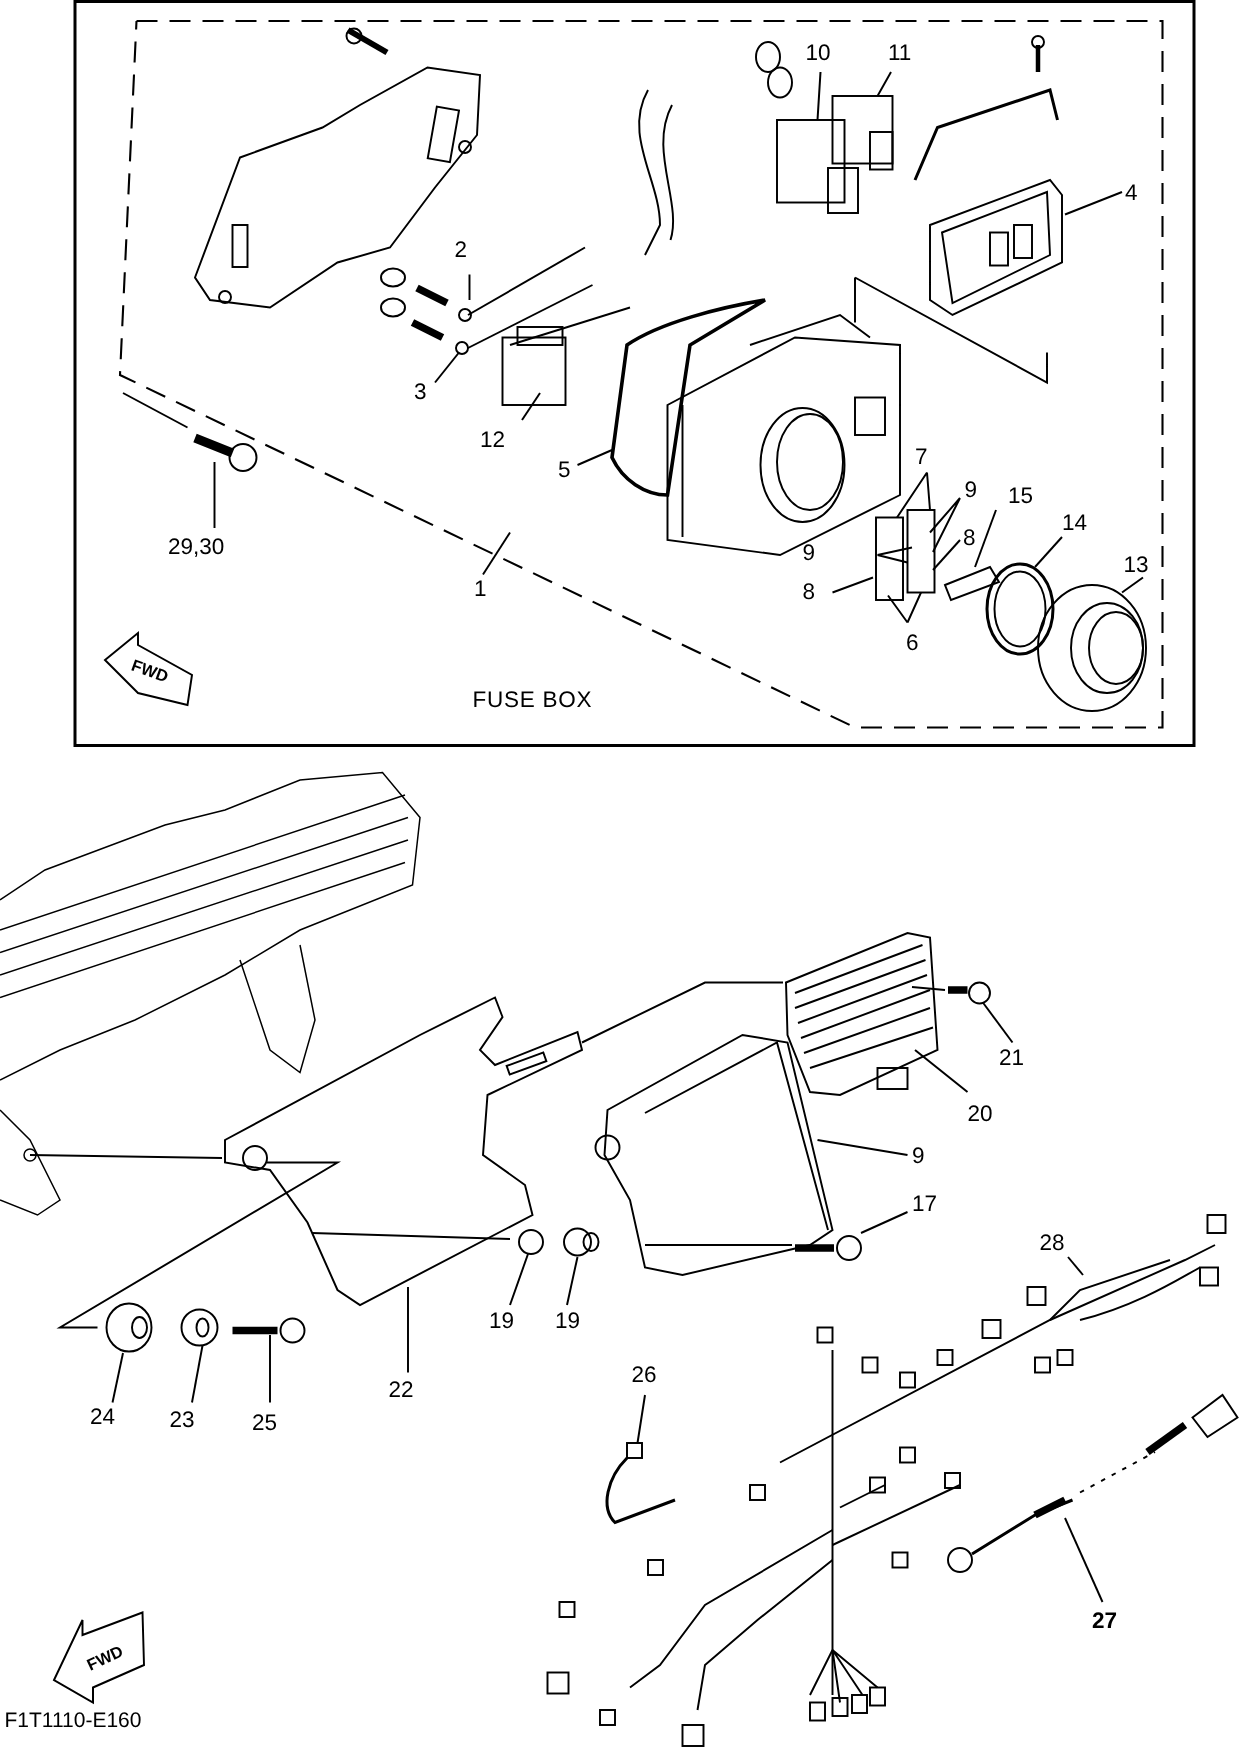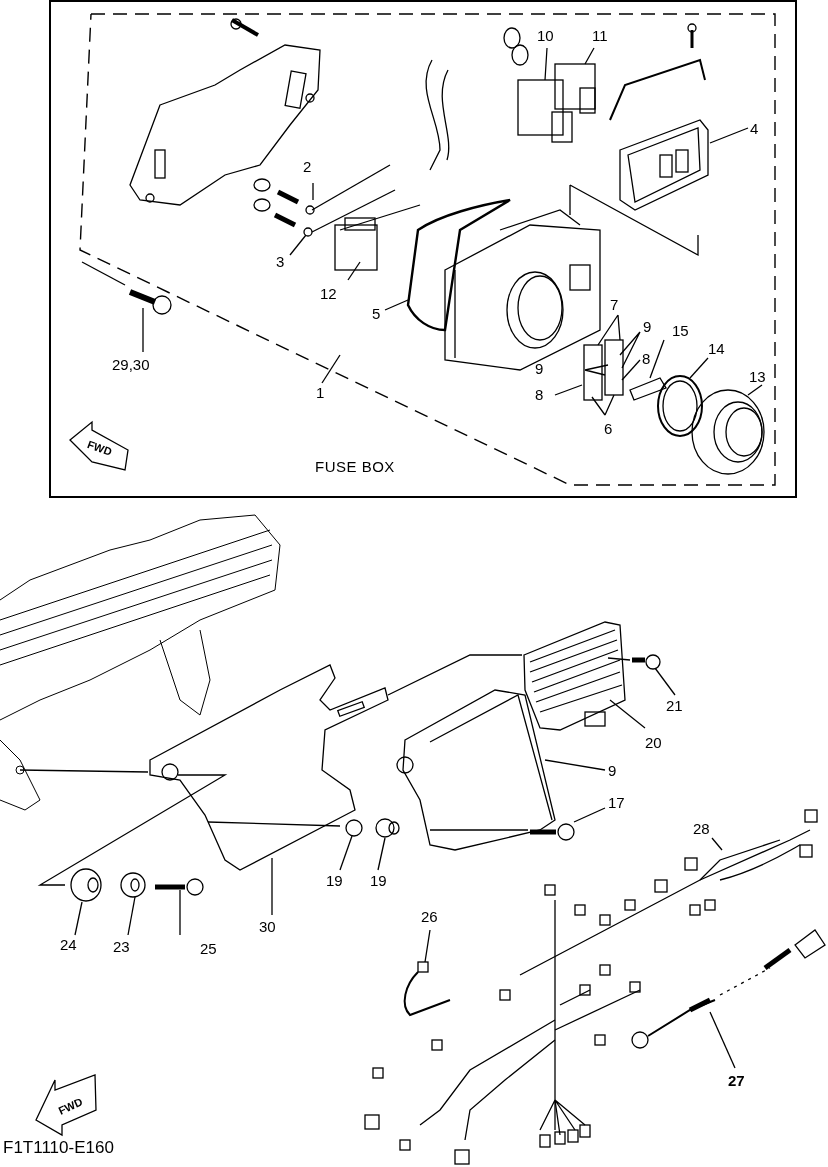--- a/index.html
+++ b/index.html
@@ -1,20 +1,20 @@
 <!DOCTYPE html>
 <html><head>
 <meta charset="utf-8">
 <style>
   html,body{margin:0;padding:0;background:#fff;}
   body{width:828px;height:1167px;position:relative;overflow:hidden;font-family:"Liberation Sans",sans-serif;color:#000;}
   svg{position:absolute;left:0;top:0;}
   .lbl{position:absolute;font-size:15px;line-height:17px;white-space:nowrap;}
   .box-title{position:absolute;font-size:15px;letter-spacing:0.5px;}
-  .code{position:absolute;font-size:17px;}
+  .code{position:absolute;font-size:14px;}
 </style>
 </head>
 <body>
 
 <svg width="828" height="1167" viewBox="0 0 828 1167" fill="none" stroke="#000" stroke-width="1.3">
 
   <rect x="50" y="1" width="746" height="496" stroke-width="2"></rect>
 
   <path d="M91 14 L775 14 L775 485 L570 485 L80 250 L91 14" stroke-dasharray="14,8" stroke-width="1.4"></path>
 
@@ -284,20 +284,20 @@
 <div class="lbl" style="left:320px;top:285px;">12</div>
 <div class="lbl" style="left:749px;top:368px;">13</div>
 <div class="lbl" style="left:708px;top:340px;">14</div>
 <div class="lbl" style="left:672px;top:322px;">15</div>
 <div class="lbl" style="left:608px;top:762px;">9</div>
 <div class="lbl" style="left:608px;top:794px;">17</div>
 <div class="lbl" style="left:370px;top:872px;">19</div>
 <div class="lbl" style="left:326px;top:872px;">19</div>
 <div class="lbl" style="left:645px;top:734px;">20</div>
 <div class="lbl" style="left:666px;top:697px;">21</div>
-<div class="lbl" style="left:259px;top:918px;">30</div>
+<div class="lbl" style="left:259px;top:918px;">22</div>
 <div class="lbl" style="left:113px;top:938px;">23</div>
 <div class="lbl" style="left:60px;top:936px;">24</div>
-<div class="lbl" style="left:168px;top:940px;margin-left:32px;">25</div>
+<div class="lbl" style="left:168px;top:940px;">25</div>
 <div class="lbl" style="left:421px;top:908px;">26</div>
 <div class="lbl" style="left:728px;top:1072px;font-weight:bold;">27</div>
 <div class="lbl" style="left:693px;top:820px;">28</div>
 <div class="lbl" style="left:112px;top:356px;">29,30</div>
 
 </body></html>

